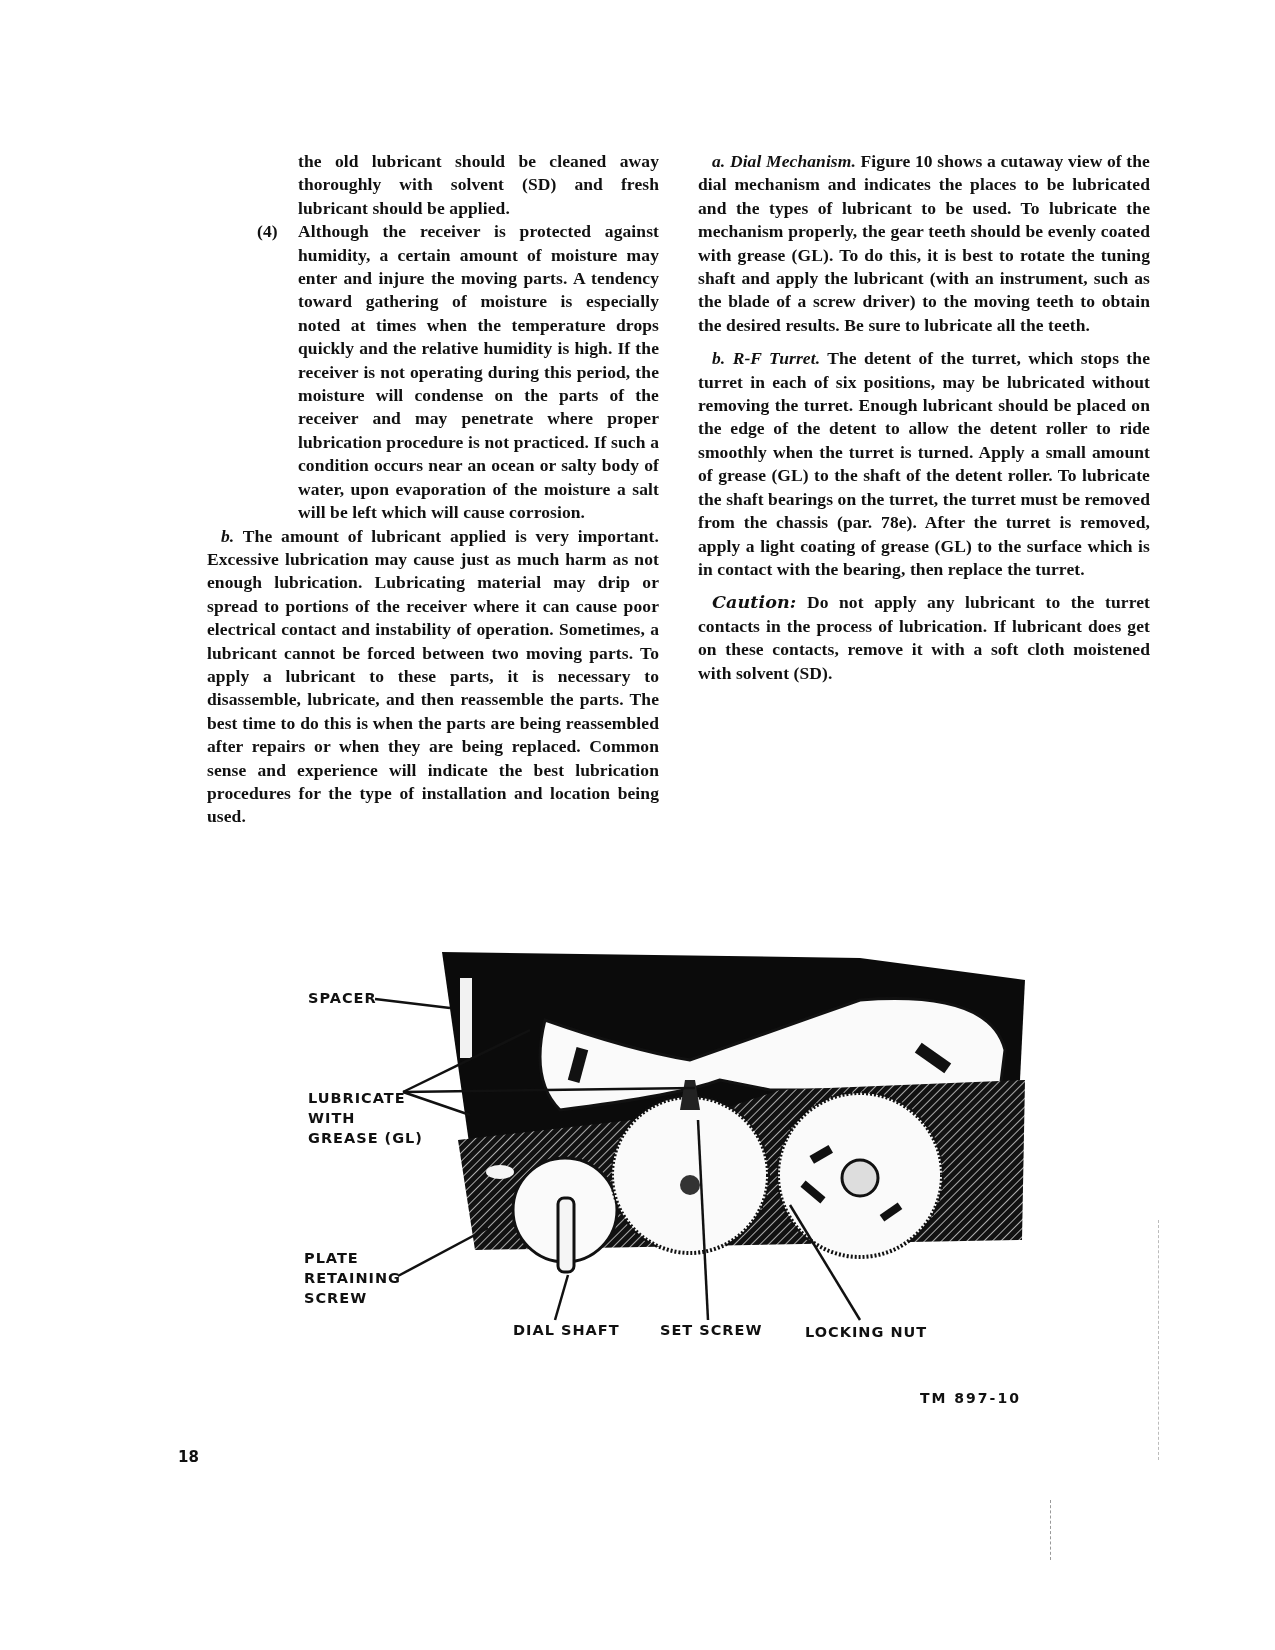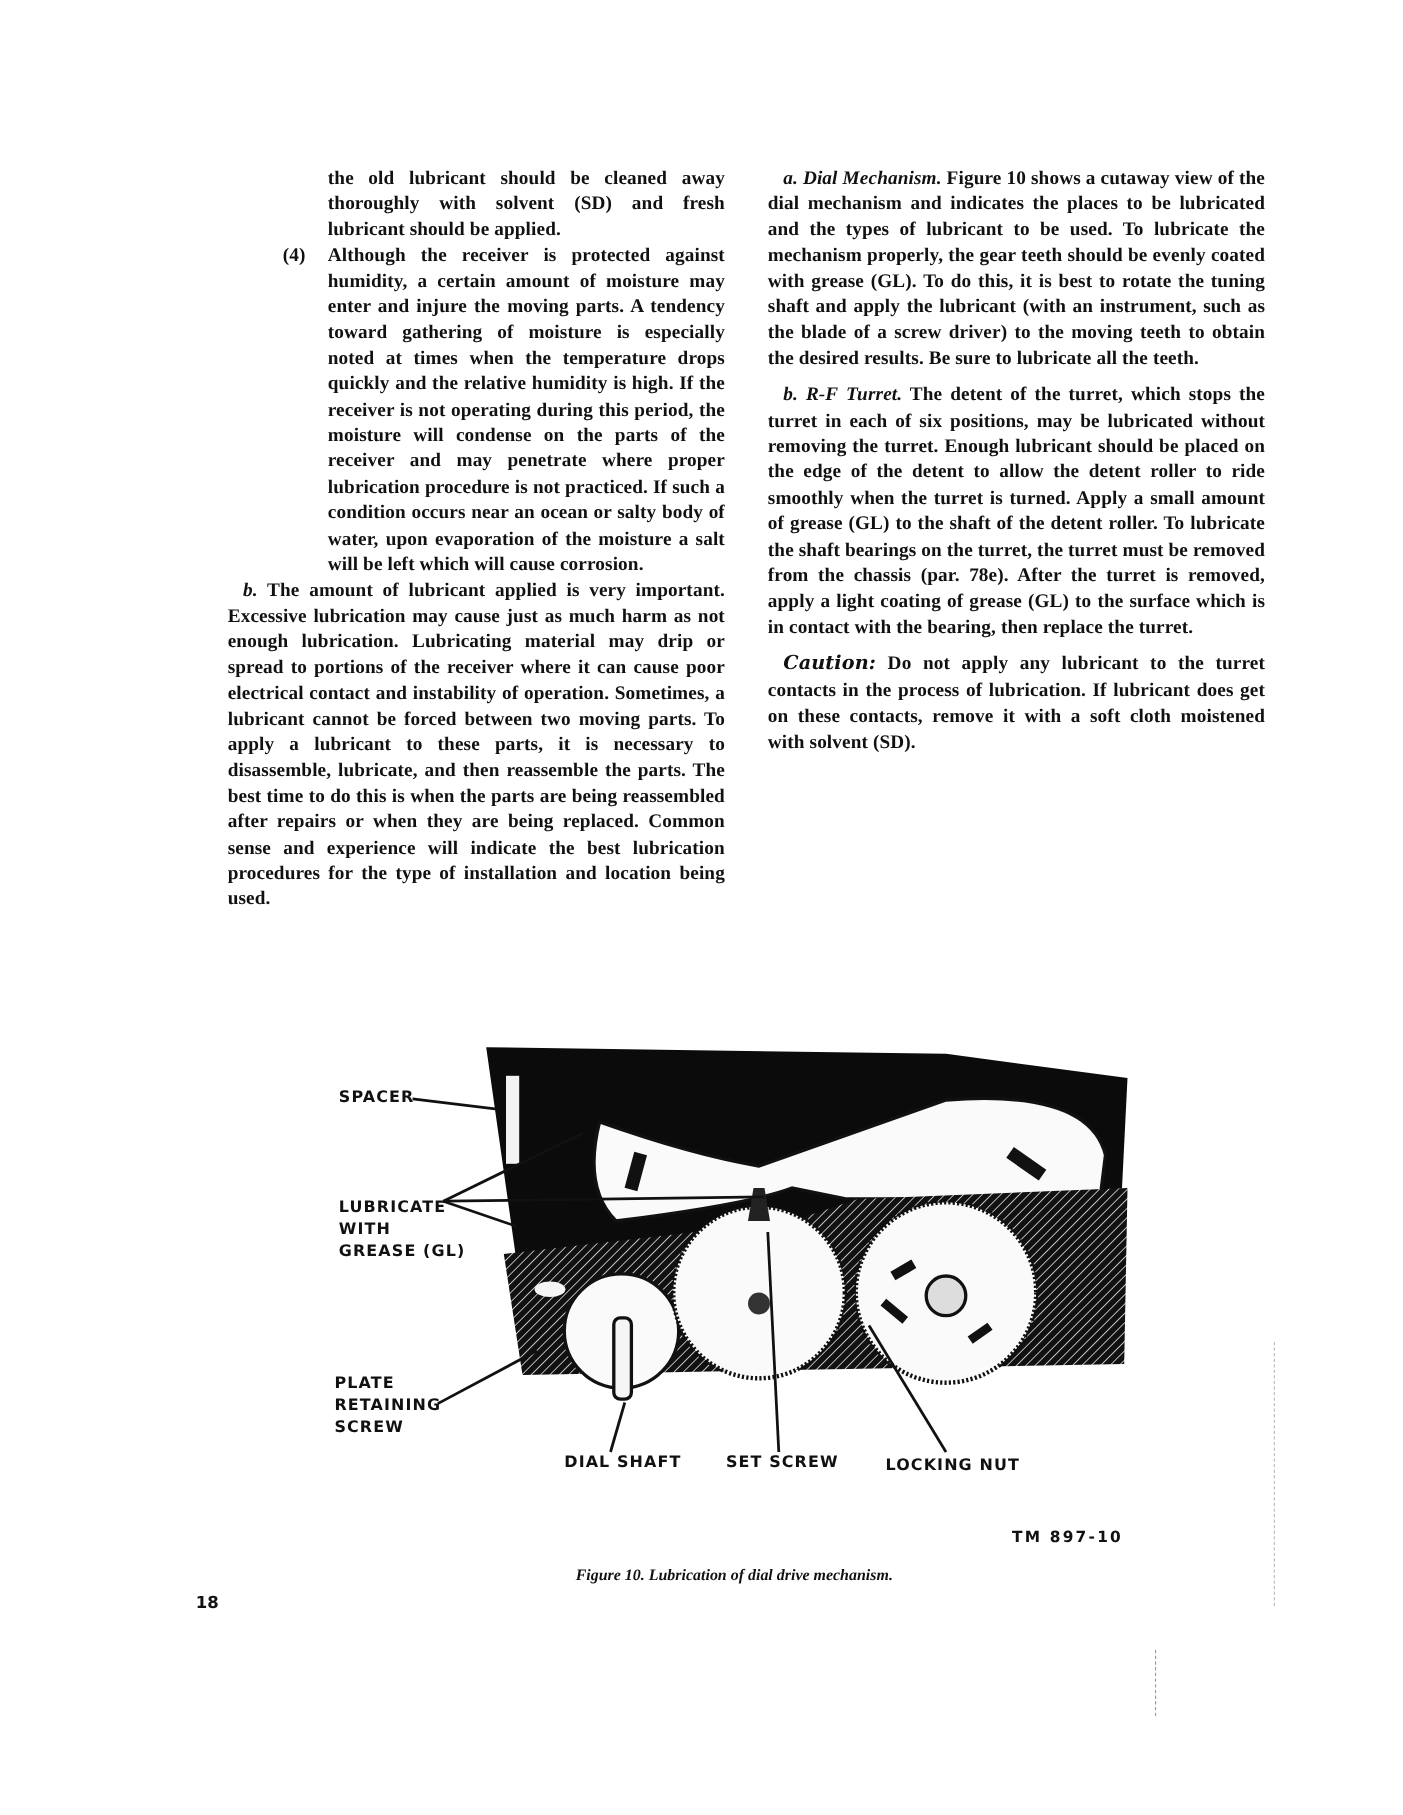--- a/index.html
+++ b/index.html
@@ -97,17 +97,16 @@
 GREASE (GL)</div>
     <div class="fig-label" style="left:4px; top:308px;">PLATE
 RETAINING
 SCREW</div>
     <div class="fig-label" style="left:213px; top:380px;">DIAL SHAFT</div>
     <div class="fig-label" style="left:360px; top:380px;">SET SCREW</div>
     <div class="fig-label" style="left:505px; top:382px;">LOCKING NUT</div>
   </div>
 
   <div class="tm">TM 897-10</div>
-  <div class="caption">Figure 10. Lubrication of dial drive mechanism.</div>
   <div class="pageno">18</div>
   <div class="edge-marks"></div>
   <div class="edge-marks2"></div>
 </div>
 
 </body></html>

